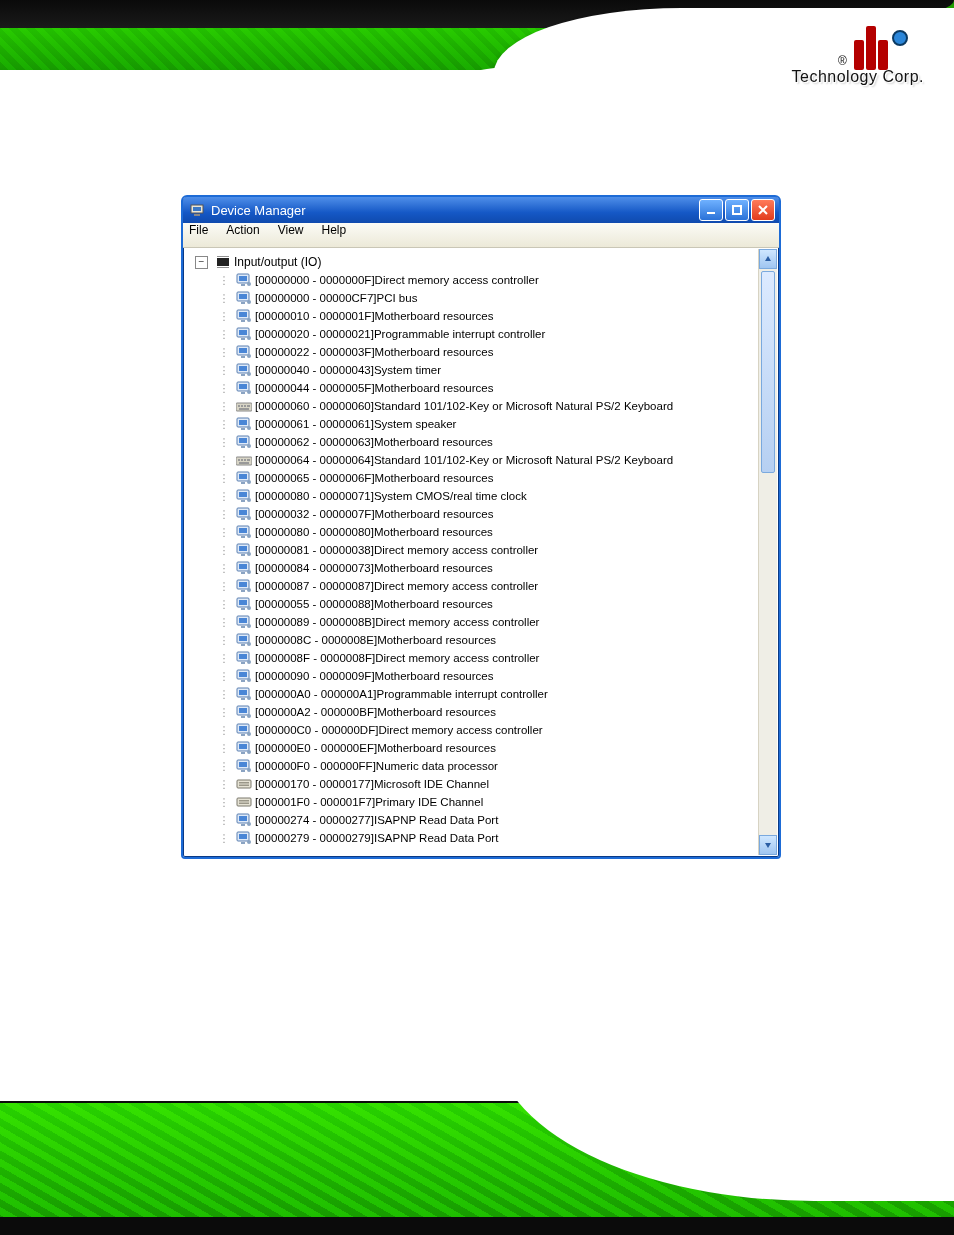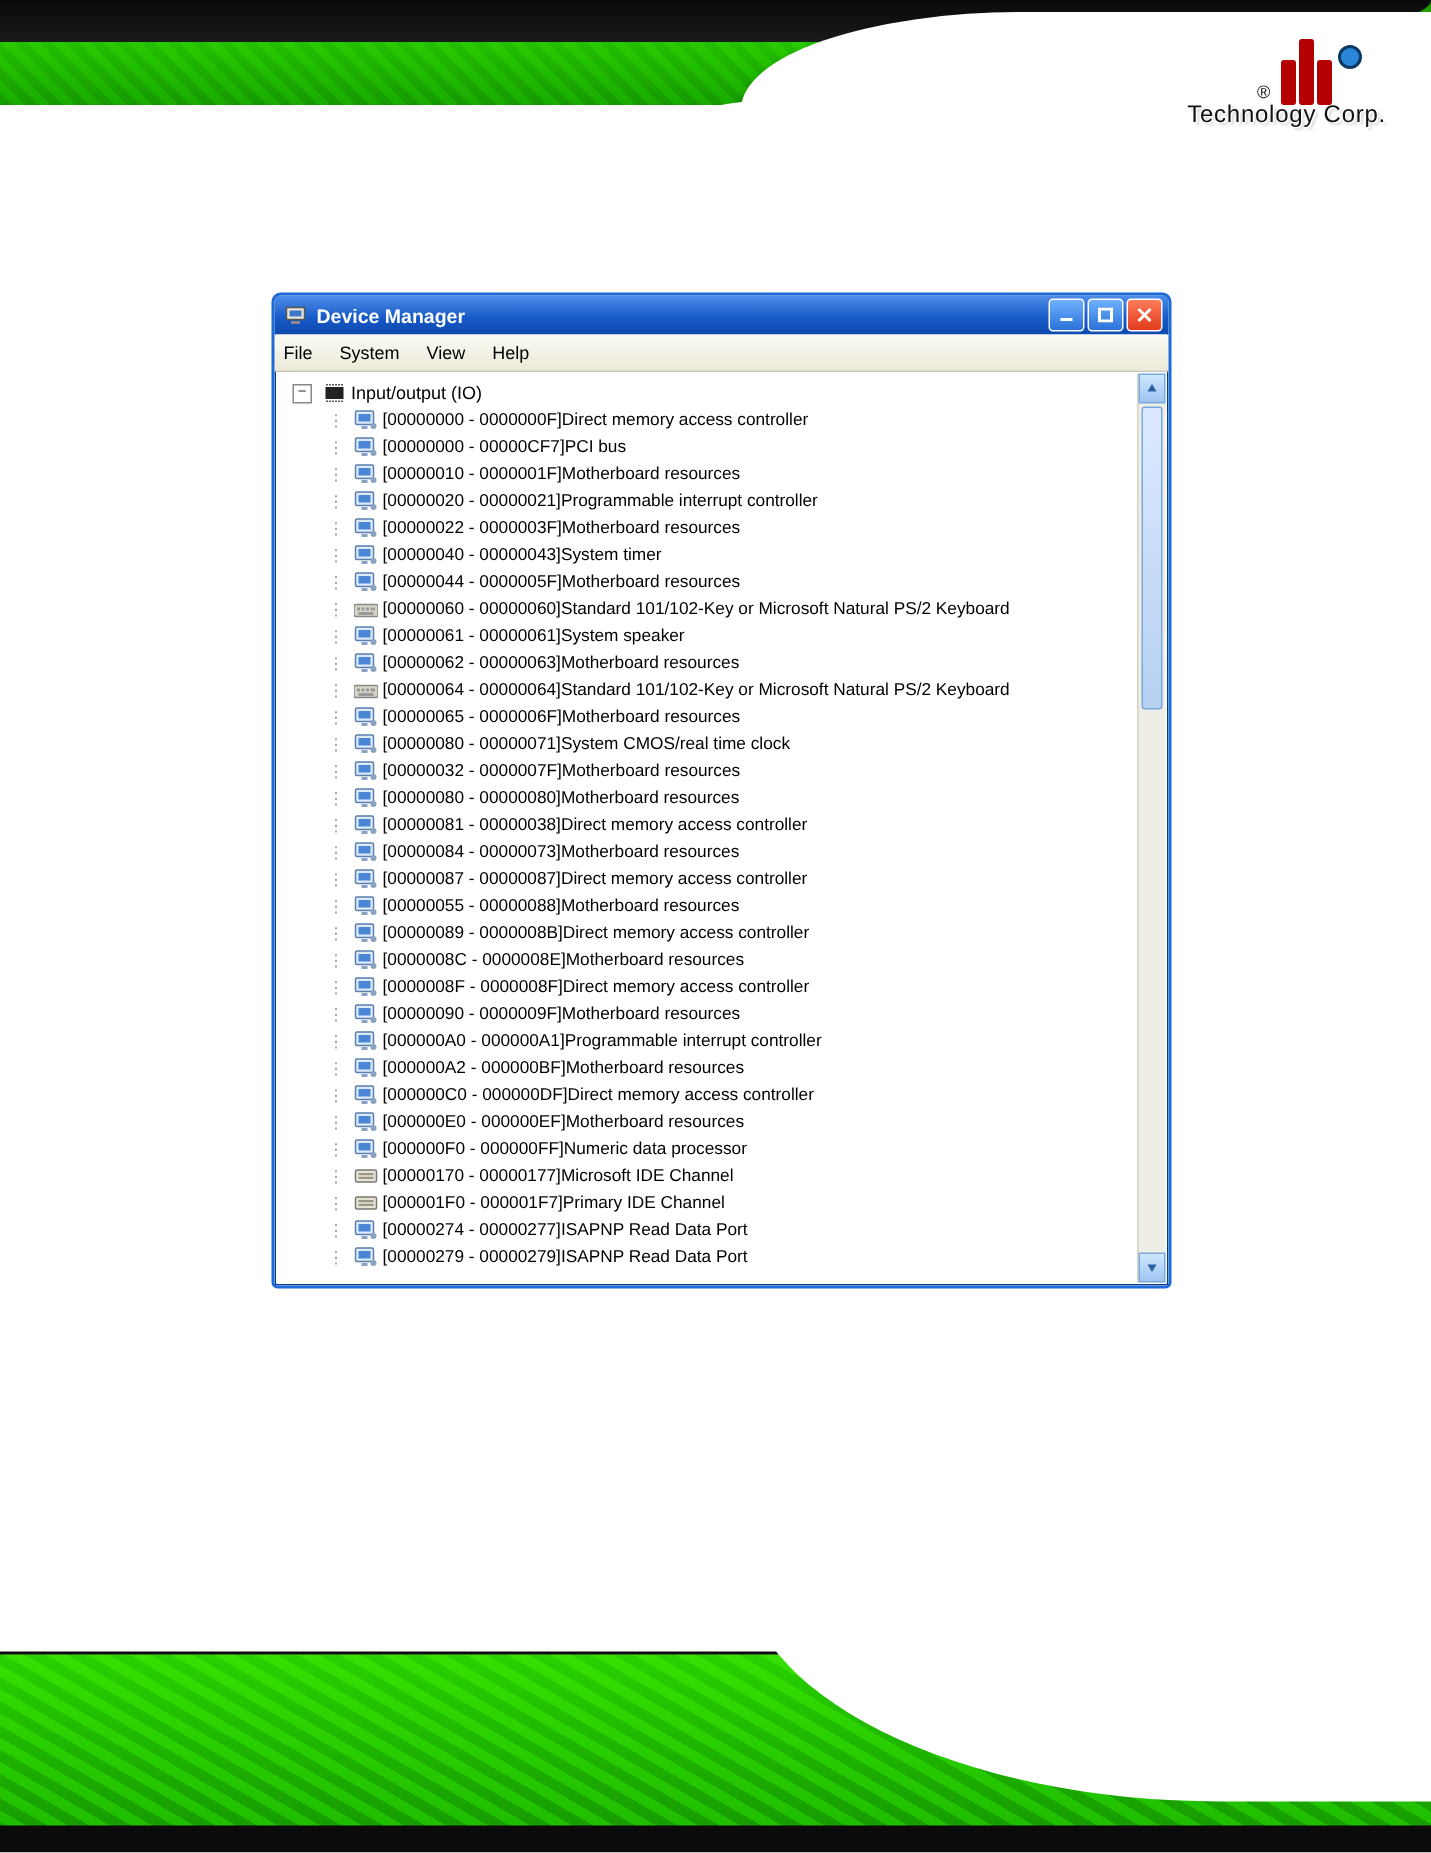--- a/index.html
+++ b/index.html
@@ -30,28 +30,28 @@
   
   .bot-band{position:absolute;left:0;bottom:12px;width:954px;height:120px;
     background:
       repeating-linear-gradient(30deg,#3b9b00 0 7px,#4fbd00 7px 14px),
       linear-gradient(#56c60a,#2f7d00);
     background-blend-mode:overlay;border-top:2px solid #0c0c0c}
   .bot-swoop{position:absolute;right:-80px;bottom:34px;width:540px;height:190px;background:#fff;border-radius:0 0 0 320px / 0 0 0 160px}
   .bot-dark{position:absolute;left:0;bottom:0;width:954px;height:18px;background:#0b0b0b}
   
   .win{position:absolute;left:181px;top:195px;width:596px;height:660px;border:2px solid #1d6bd6;border-radius:6px 6px 4px 4px;background:#fff;box-shadow:0 0 0 1px #0a3a86 inset;overflow:hidden}
-  .titlebar{height:26px;background:linear-gradient(#4f8fe9,#1558c6 60%,#0f4aae);display:flex;align-items:center;color:#fff;font-weight:bold;padding:0 4px 0 6px;font-size:13px}
+  .titlebar{height:26px;background:linear-gradient(#4f8fe9,#1558c6 60%,#0f4aae);display:flex;align-items:center;color:#fff;font-weight:normal;padding:0 4px 0 6px;font-size:13px}
   .titlebar .ttl-icon{width:16px;height:16px;margin-right:6px;display:inline-flex;align-items:center;justify-content:center}
   .titlebar .spacer{flex:1}
   .wbtn{width:22px;height:20px;margin-left:2px;border:1px solid #fff;border-radius:3px;display:flex;align-items:center;justify-content:center}
   .wbtn.min,.wbtn.max{background:linear-gradient(#6fb1ff,#2a72d8)}
   .wbtn.close{background:linear-gradient(#ff7b5a,#e23b1d)}
   .wbtn svg{display:block}
-  .menubar{height:24px;background:linear-gradient(#fbfbf6,#ece9d8);border-bottom:1px solid #c9c6b6;display:flex;align-items:center;padding:0 6px;gap:18px;font-size:12px}
+  .menubar{height:24px;background:linear-gradient(#fbfbf6,#ece9d8);border-bottom:1px solid #c9c6b6;display:flex;align-items:flex-start;padding:0 6px;gap:18px;font-size:12px}
   .menubar span{cursor:default}
   .client{position:absolute;left:2px;right:2px;top:52px;bottom:2px;background:#fff;display:flex}
   .tree{flex:1;overflow:hidden;padding:4px 0 0 0}
   .row{display:flex;align-items:center;height:18px;padding-left:28px;white-space:nowrap;font-size:11.5px}
   .row .branch{width:22px;color:#9a9a9a;font-family:monospace;font-size:11px;text-align:center}
   .row .ic{width:18px;height:16px;display:inline-flex;align-items:center;justify-content:center;margin-right:2px}
   .row.root{padding-left:10px;font-size:12px}
   .row.root .exp{width:11px;height:11px;border:1px solid #888;font-size:10px;line-height:9px;text-align:center;margin-right:6px;background:#fff;color:#333}
   .scrollbar{width:18px;background:#efeee6;border-left:1px solid #d7d3c3;position:relative}
   .sbtn{height:18px;background:linear-gradient(#cfe7ff,#9fc5f1);border:1px solid #7aa9de;margin:0;display:flex;align-items:center;justify-content:center}
@@ -102,21 +102,21 @@
       </span>
       <span class="wbtn close">
         <svg width="10" height="10">
             <path d="M1 1 L9 9 M9 1 L1 9" stroke="#fff" stroke-width="2"></path>
           </svg>
       </span>
     </div>
 
     <div class="menubar">
       <span>File</span>
-      <span>System</span>
+      <span>Action</span>
       <span>View</span>
       <span>Help</span>
     </div>
 
     <div class="client">
       <div class="tree" id="tree">
         <div class="row root">
           <span class="exp">−</span>
           <span class="ic">
             <svg width="16" height="12" viewBox="0 0 16 12">

